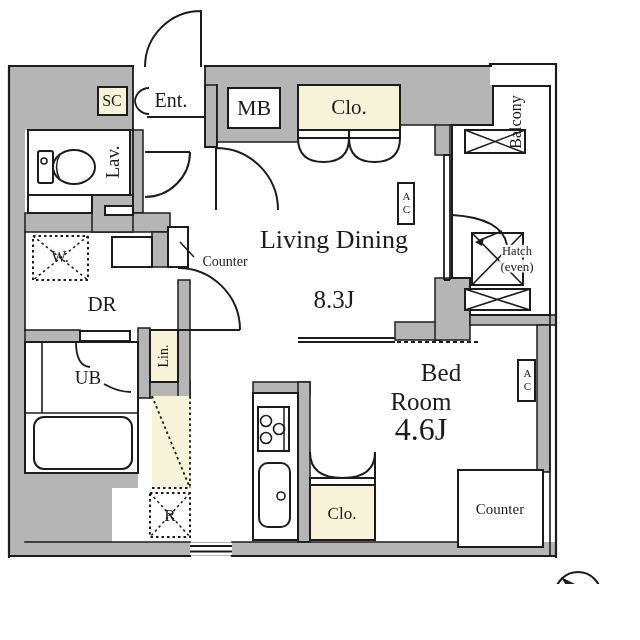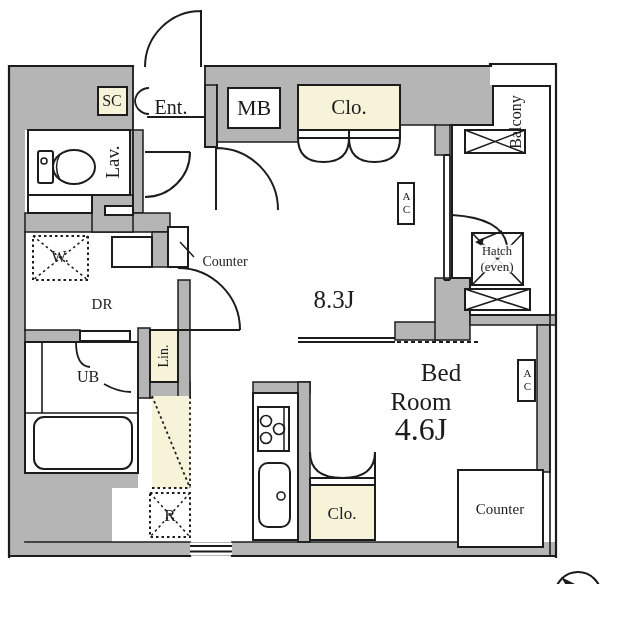--- a/index.html
+++ b/index.html
@@ -8,21 +8,21 @@
   .stage svg{position:absolute;left:0;top:0;}
   .wall{fill:var(--wall);}
   .wall.edged{stroke:var(--line);stroke-width:1.5;}
   .room{fill:var(--floor);stroke:var(--line);stroke-width:2;}
   .cream{fill:var(--cream);stroke:var(--line);stroke-width:2;}
   .cream.dotted{stroke:none;}
   .ln{stroke:var(--line);fill:none;}
   .lbl{position:absolute;color:var(--line);white-space:nowrap;transform:translate(-50%,-50%);line-height:1;}
   .rot{transform:translate(-50%,-50%) rotate(-90deg);}
   .ac{writing-mode:vertical-rl;text-orientation:upright;letter-spacing:1px;}
-  .hatchlbl{background:rgba(255,255,255,.88);padding:0 1px;}
+  .hatchlbl{background:rgba(255,255,255,.88);padding:0 1px;margin-left:20px;}
   .north{transform:translate(-50%,-50%) rotate(48deg);font-weight:bold;}
 </style>
 </head>
 <body>
 
 <div class="stage">
 <svg width="640" height="640" viewBox="0 0 640 640">
 
   <g>
     <rect class="wall" x="10" y="67" width="15" height="489"></rect>
@@ -142,30 +142,31 @@
     <path class="ln" stroke-width="1.6" d="M42,342 V413 M25,413 H138"></path>
   </g>
 
   <g>
     <circle class="ln" stroke-width="2.2" cx="578" cy="595" r="23"></circle>
     <polygon fill="var(--line)" points="561,577 585,589 598,612 573,597"></polygon>
   </g>
 </svg>
 
 <div class="lbl" style="left:112px;top:101px;font-size:16px">SC</div>
-<div class="lbl" style="left:171px;top:107px;font-size:20px">Ent.</div>
+<div class="lbl" style="left:171px;top:100px;font-size:20px">Ent.</div>
 <div class="lbl" style="left:254px;top:108px;font-size:22px">MB</div>
 <div class="lbl" style="left:349px;top:107px;font-size:21px">Clo.</div>
 <div class="lbl rot" style="left:112px;top:162px;font-size:19px">Lav.</div>
 <div class="lbl" style="left:60px;top:257px;font-size:16px">W.</div>
 <div class="lbl" style="left:225px;top:262px;font-size:14px">Counter</div>
-<div class="lbl" style="left:102px;top:304px;font-size:15px">DR</div>
+<div class="lbl" style="left:102px;top:304px;font-size:21px">DR</div>
+<div class="lbl" style="left:334px;top:240px;font-size:26px">Living Dining</div>
 <div class="lbl" style="left:334px;top:299px;font-size:25px">8.3J</div>
 <div class="lbl rot" style="left:164px;top:356px;font-size:14px">Lin.</div>
-<div class="lbl" style="left:88px;top:377px;font-size:16px">UB</div>
+<div class="lbl" style="left:88px;top:377px;font-size:19px">UB</div>
 <div class="lbl" style="left:170px;top:515px;font-size:17px">R</div>
 <div class="lbl" style="left:441px;top:372px;font-size:25px">Bed</div>
 <div class="lbl" style="left:421px;top:401px;font-size:25px">Room</div>
 <div class="lbl" style="left:421px;top:429px;font-size:32px">4.6J</div>
 <div class="lbl" style="left:342px;top:513px;font-size:17px">Clo.</div>
 <div class="lbl" style="left:500px;top:509px;font-size:15px">Counter</div>
 <div class="lbl rot" style="left:516px;top:122px;font-size:16px">Balcony</div>
 <div class="lbl hatchlbl" style="left:497px;top:251px;font-size:12.5px">Hatch</div>
 <div class="lbl hatchlbl" style="left:497px;top:266px;font-size:13px">(even)</div>
 <div class="lbl ac" style="left:406px;top:203px;font-size:11px">AC</div>

